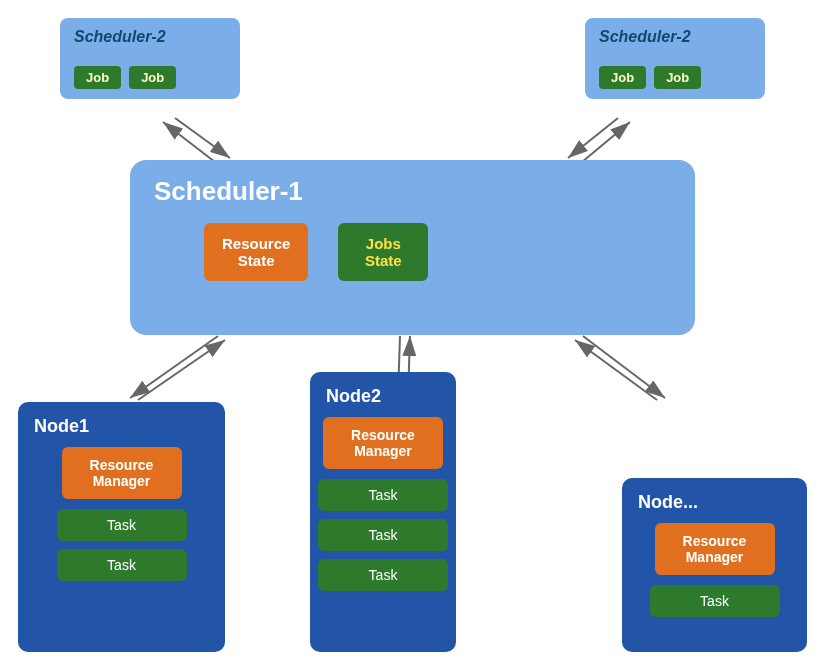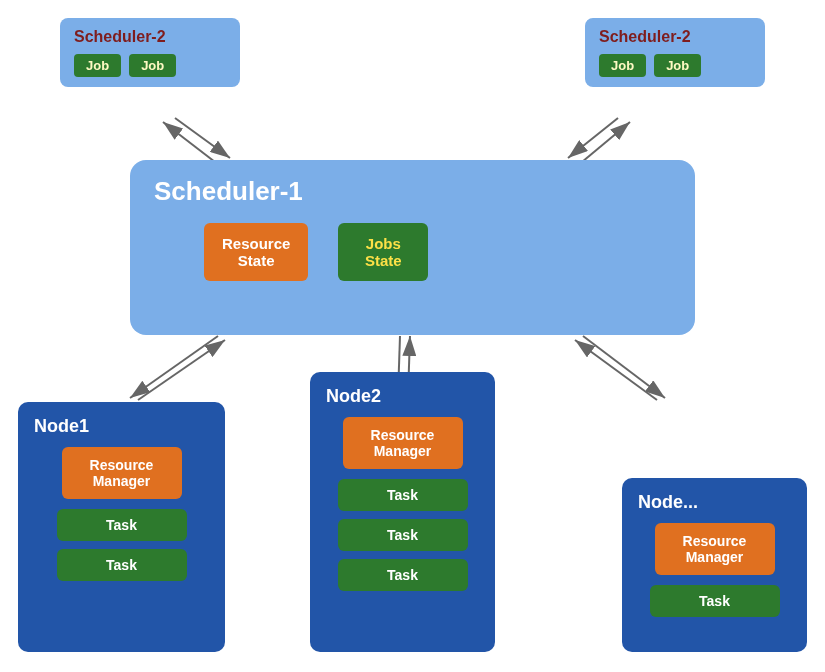--- a/index.html
+++ b/index.html
@@ -35,24 +35,25 @@
       width: 180px;
     }
 
     .scheduler2-right {
       top: 18px;
       right: 60px;
       width: 180px;
     }
 
     .scheduler2-title {
-      color: #7f1d1d;
+      color: #0c4a6e;
       font-weight: bold;
       font-size: 16px;
-      margin-bottom: 8px;
+      margin-bottom: 20px;
+      font-style: italic;
     }
 
     .job-row {
       display: flex;
       gap: 8px;
     }
 
     .job-badge {
       background: #2d7a2d;
       color: #fef9c3;
@@ -122,21 +123,21 @@
     }
 
     .node1-box {
       left: 18px;
       width: 207px;
       height: 250px;
     }
 
     .node2-box {
       left: 310px;
-      width: 185px;
+      width: 146px;
       height: 280px;
     }
 
     .node3-box {
       right: 18px;
       width: 185px;
       height: 174px;
     }
 
     .node-title {
@@ -156,21 +157,21 @@
       border-radius: 6px;
       text-align: center;
       width: 120px;
       margin-bottom: 10px;
     }
 
     .task-box {
       background: #2d7a2d;
       color: #fff;
       font-size: 14px;
-      font-weight: bold;
+      font-weight: normal;
       padding: 8px 0;
       border-radius: 6px;
       text-align: center;
       width: 130px;
       margin-bottom: 8px;
     }
 
     
     .arrows-svg {
       position: absolute;

